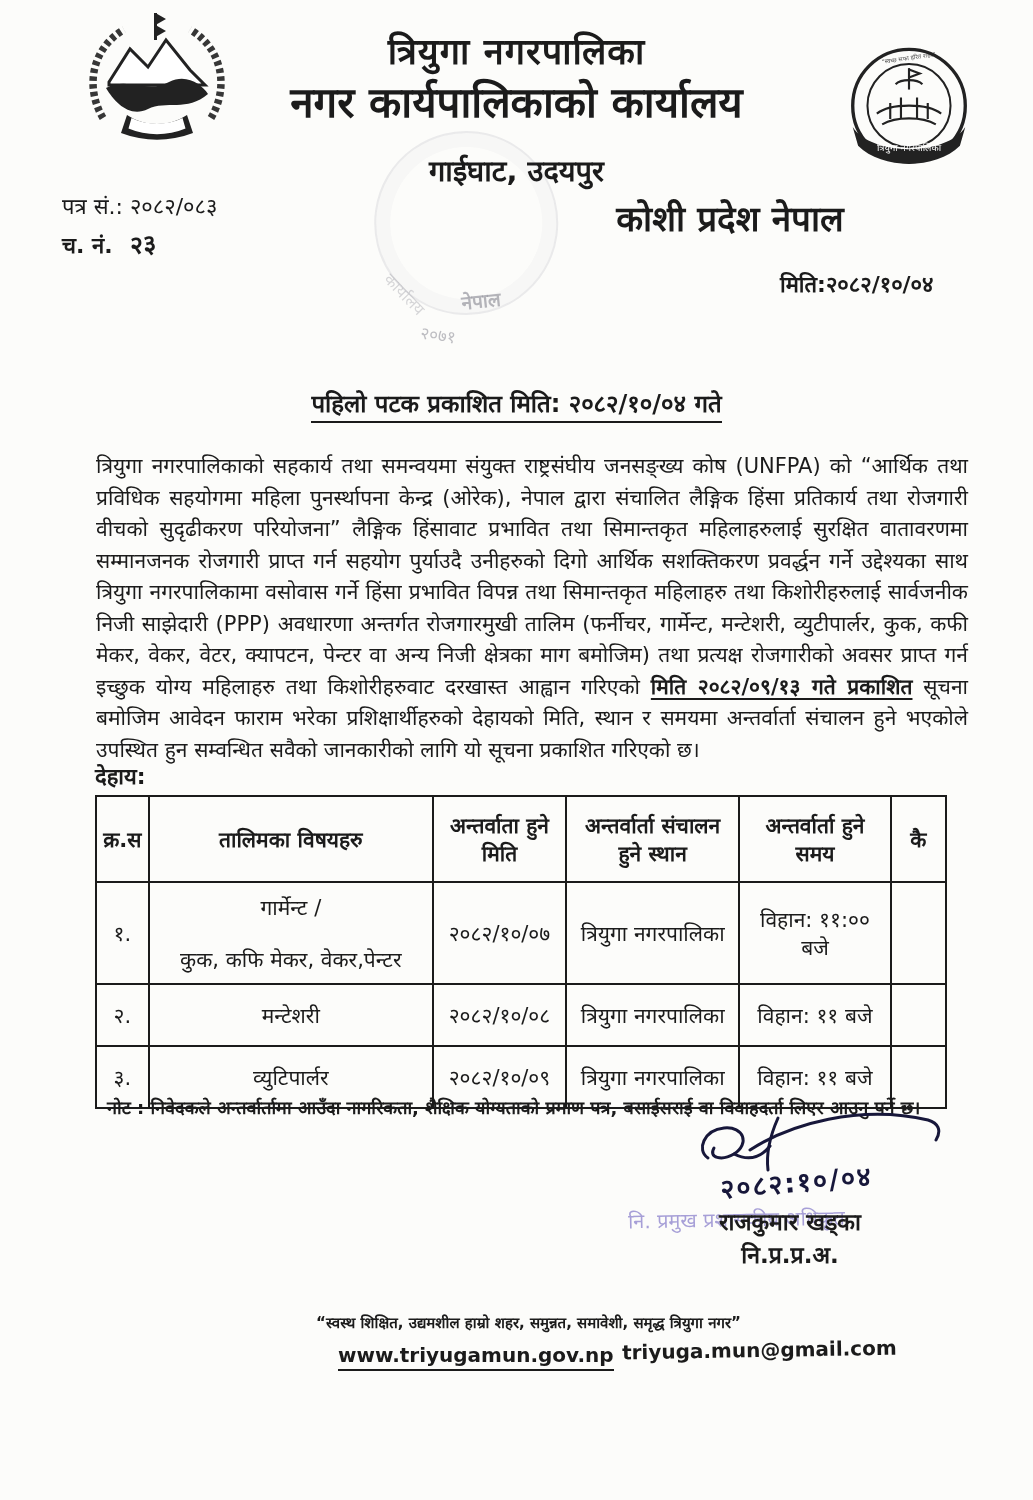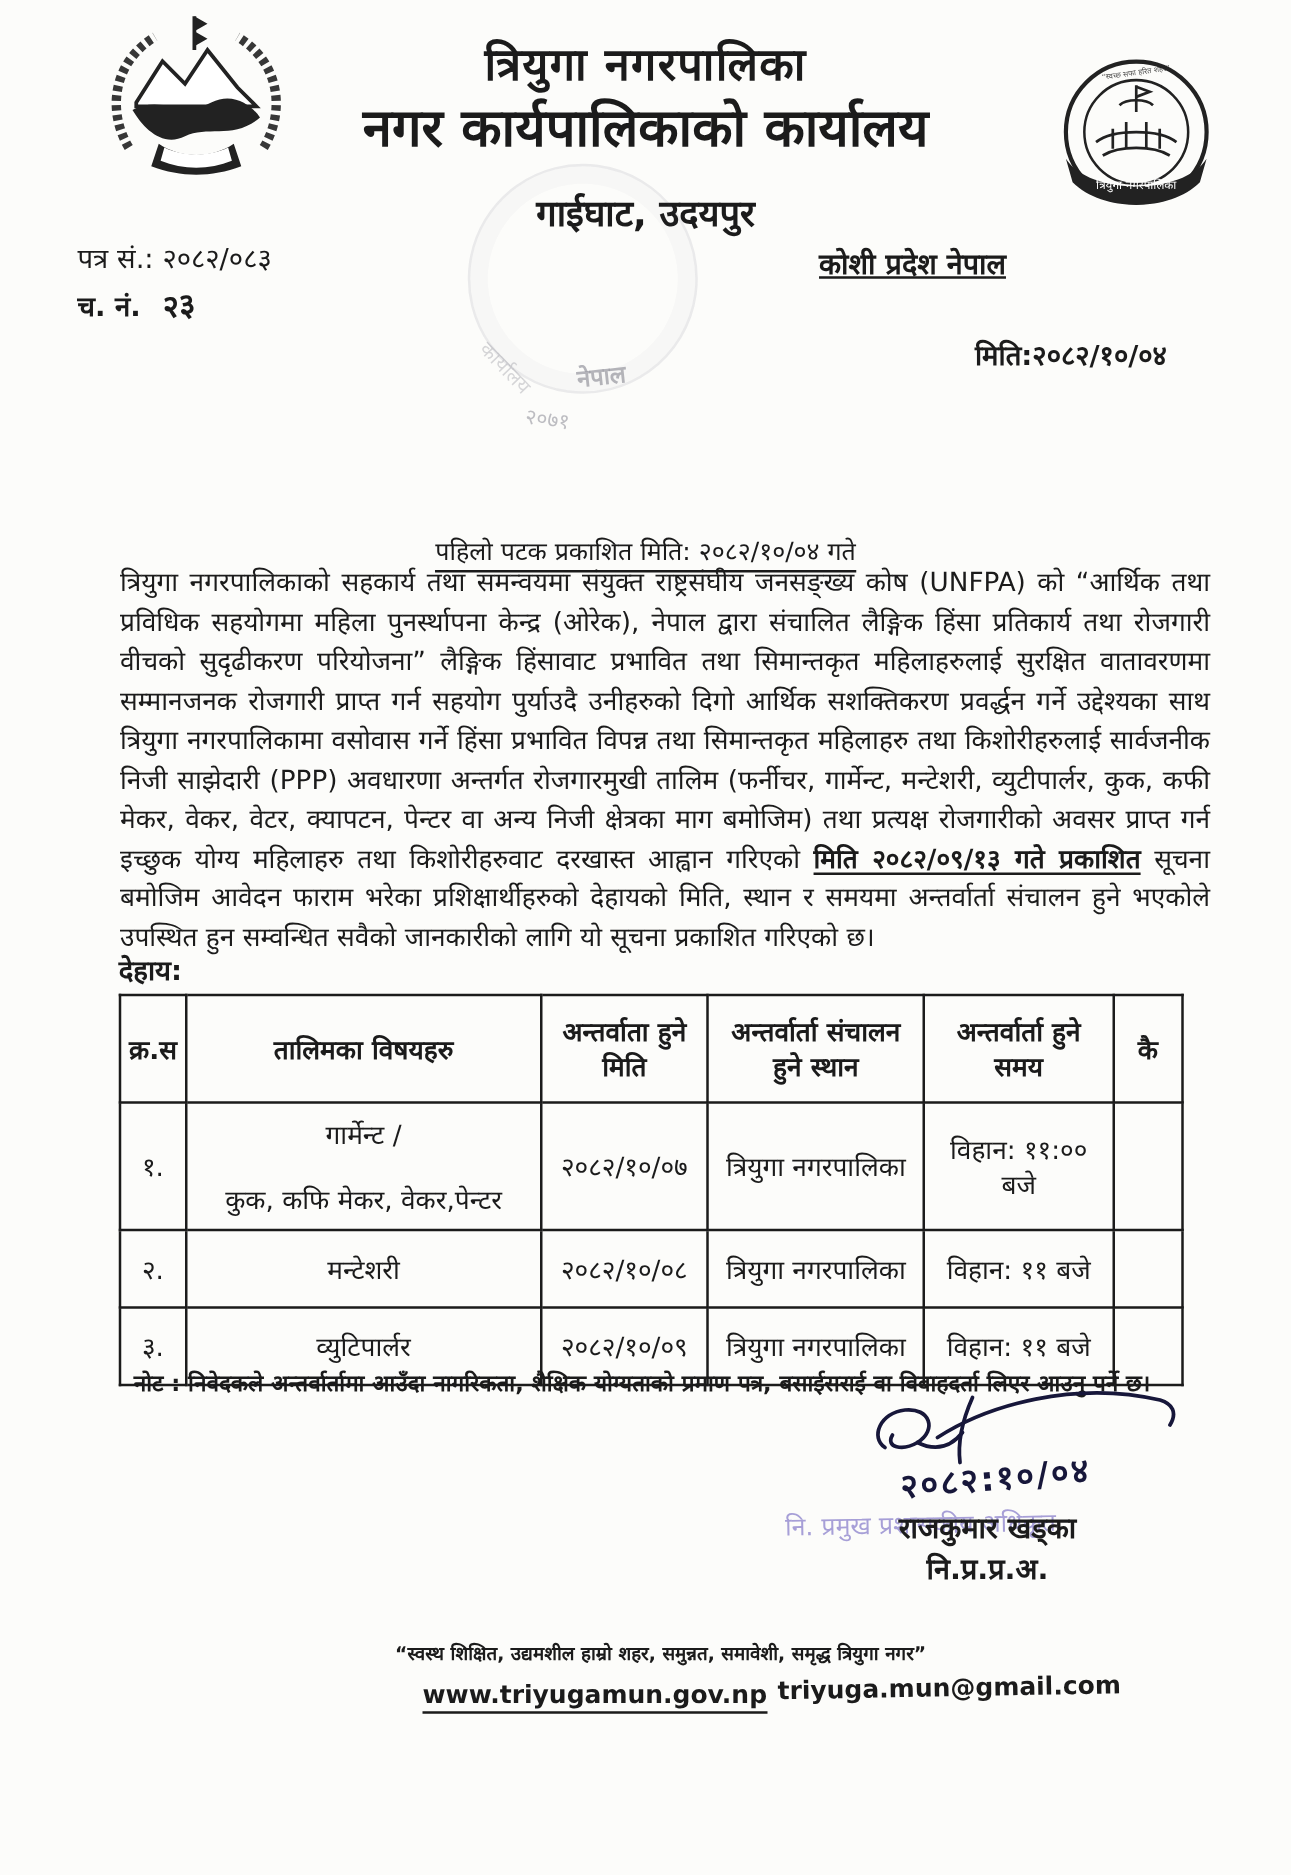--- a/index.html
+++ b/index.html
@@ -8,35 +8,35 @@
     background:#fcfcfa;overflow:hidden;
     font-family:"DejaVu Sans","Liberation Sans",sans-serif;
     color:#1b1b1b;
   }
   .abs{position:absolute;}
   .center{text-align:center;}
   
   .hdr-title1{left:0;right:0;top:26px;font-size:36px;font-weight:bold;letter-spacing:1px;}
   .hdr-title2{left:0;right:0;top:72px;font-size:42px;font-weight:bold;}
   .hdr-loc{left:0;right:0;top:150px;font-size:29px;font-weight:bold;}
-  .hdr-prov{left:560px;width:340px;top:194px;font-size:23px;font-weight:bold;text-align:center;text-decoration:underline;}
+  .hdr-prov{left:560px;width:340px;top:194px;font-size:35px;font-weight:bold;text-align:center;}
   .meta-letterno{left:62px;top:190px;font-size:22px;font-weight:normal;}
   .meta-chno{left:62px;top:226px;font-size:22px;font-weight:bold;}
   .meta-chval{display:inline-block;transform:rotate(-6deg);font-size:25px;margin-left:10px;}
   .meta-date{left:780px;top:268px;font-size:22px;font-weight:bold;}
   
   .stamp-wm{left:360px;top:172px;width:210px;height:150px;opacity:.45;transform:rotate(-14deg);}
   .stamp-ring{position:absolute;left:20px;top:-40px;width:180px;height:180px;border-radius:50%;
     border:2px solid rgba(70,70,95,.22);box-shadow:inset 0 0 0 14px rgba(70,70,95,.06);}
   .stamp-t1{position:absolute;left:88px;top:118px;font-size:19px;color:rgba(40,40,60,.75);font-weight:bold;transform:rotate(8deg);}
   .stamp-t2{position:absolute;left:40px;top:142px;font-size:17px;color:rgba(40,40,60,.65);transform:rotate(22deg);}
   .stamp-t3{position:absolute;left:10px;top:95px;font-size:16px;color:rgba(40,40,60,.4);transform:rotate(60deg);}
   
   .n-title{left:0;right:0;top:338px;font-size:24px;font-weight:bold;}
-  .n-sub{left:0;right:0;top:386px;font-size:20px;font-weight:normal;margin-top:41px;}
+  .n-sub{left:0;right:0;top:386px;font-size:24px;font-weight:bold;}
   .n-sub span{border-bottom:2px solid #1b1b1b;padding-bottom:3px;}
   .n-body{left:96px;width:872px;top:451px;font-size:21px;line-height:31.5px;text-align:justify;}
   .hl{font-weight:bold;text-decoration:underline;text-underline-offset:4px;}
   .n-dehaya{left:95px;top:760px;font-size:22px;font-weight:bold;}
   
   .tblwrap{left:95px;top:795px;width:852px;}
   table{border-collapse:collapse;width:100%;}
   td,th{border:2.5px solid #1b1b1b;padding:4px 6px;vertical-align:middle;text-align:center;}
   th{font-size:21px;font-weight:bold;height:76px;}
   td{font-size:21px;}

